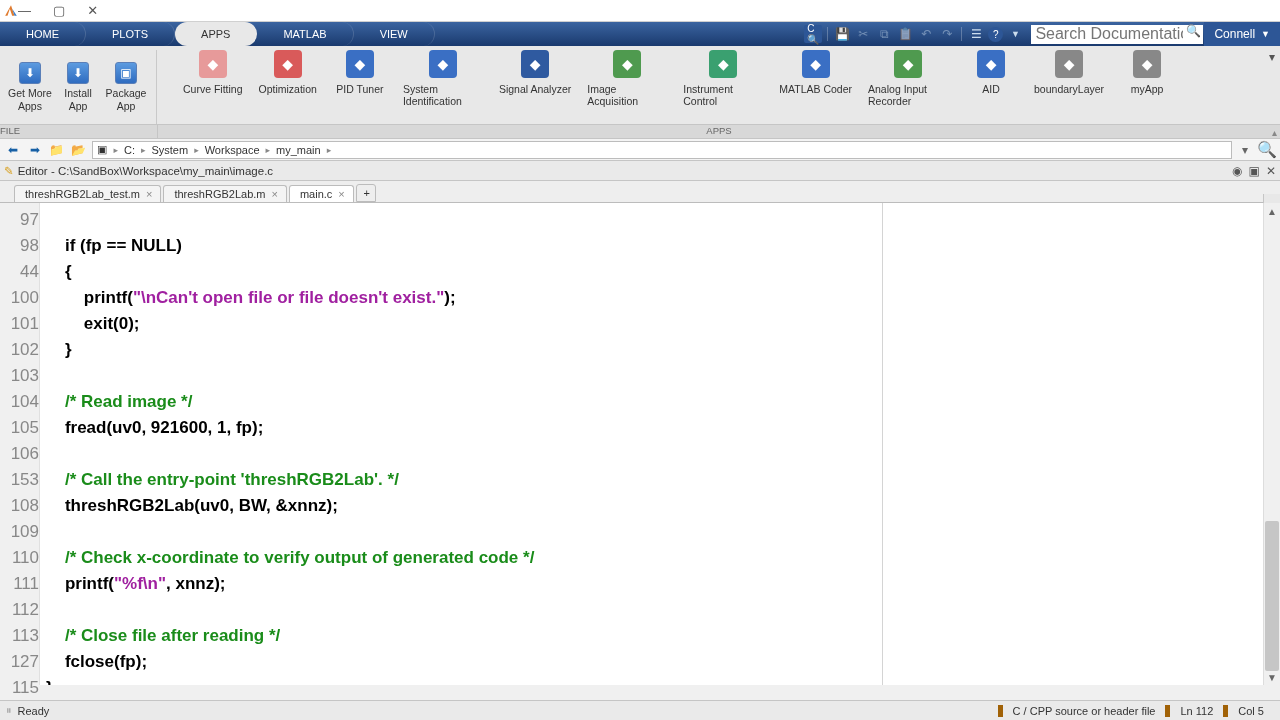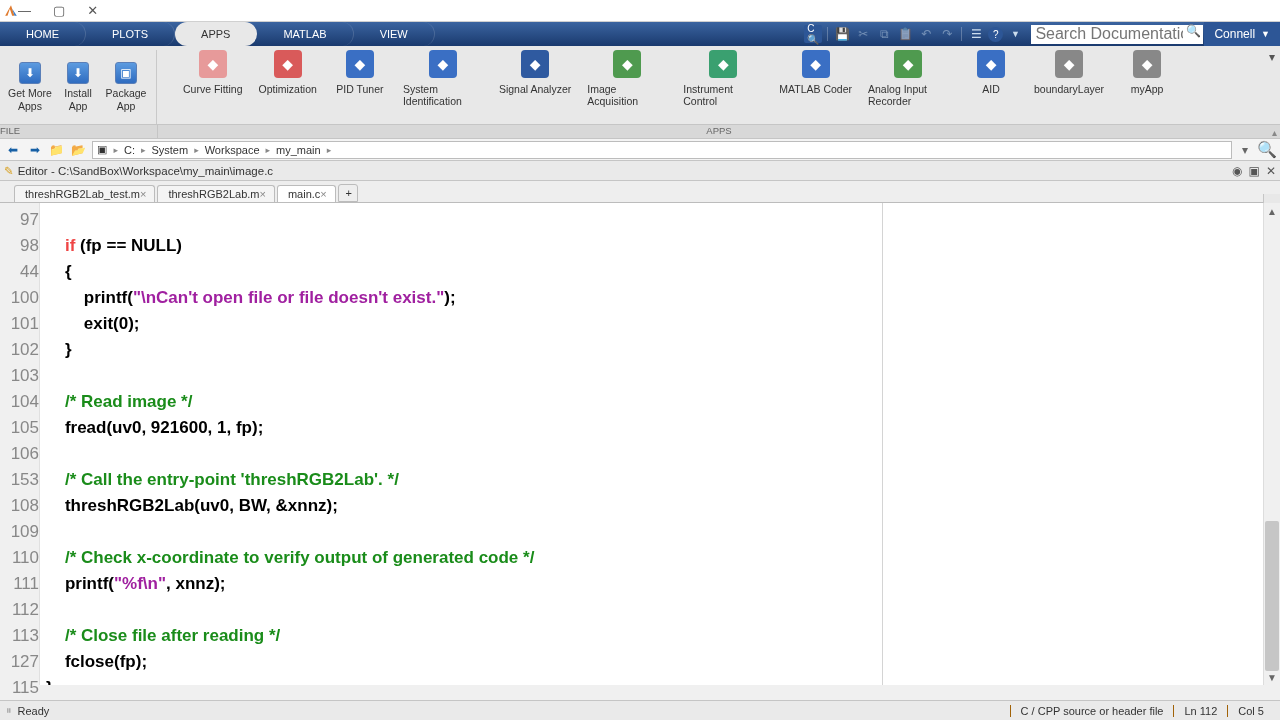--- a/index.html
+++ b/index.html
@@ -50,46 +50,46 @@
 .path-bar .mag2 { width:18px; color:#1760a5; cursor:pointer; display:flex; align-items:center; justify-content:center; }
 
 
 .editor-hdr { height: 20px; background: #eaeaea; border-bottom: 1px solid #c5c5c5; display:flex; align-items:center; padding:0 4px; font-size:11.5px; color:#333; }
 .editor-hdr .sp { flex:1; }
 .editor-hdr .wc { display:flex; gap:6px; color:#555; }
 .editor-hdr .wc span { cursor:pointer; font-size:12px; }
 
 
 .file-tabs { height: 22px; background: #eee; display:flex; align-items:flex-end; padding: 0 0 0 14px; border-bottom:1px solid #bcbcbc; gap:0; }
-.file-tab { background:#f4f4f4; border:1px solid #bcbcbc; border-bottom:none; padding:2px 8px 2px 10px; font-size:11px; color:#333; display:flex; align-items:center; cursor:pointer; border-radius: 3px 3px 0 0; margin-right:2px; }
+.file-tab { background:#f4f4f4; border:1px solid #bcbcbc; border-bottom:none; padding:2px 8px 2px 10px; font-size:11px; color:#333; display:flex; align-items:center; gap:6px; cursor:pointer; border-radius: 3px 3px 0 0; margin-right:2px; }
 .file-tab.active { background:#fff; }
 .file-tab .x { color:#888; font-size:11px; }
 .file-tab.add { background:#eee; border:1px solid #bcbcbc; width:20px; justify-content:center; }
 
 
 .code-wrap { position: relative; height: 482px; background: #fff; display:flex; }
 .gutter { width: 40px; background: #f0f0f0; text-align: right; font-family: "Consolas", monospace; font-size: 17px; color: #888; padding-top: 4px; line-height: 26px; border-right: 1px solid #e0e0e0; }
 .code { flex:1; font-family: "Consolas", monospace; font-size: 17px; font-weight: bold; color: #000; padding: 4px 0 0 6px; line-height: 26px; white-space: pre; overflow:hidden; }
-.code .kw { color: #ef4444; }
+.code .kw { color: #000000; }
 .code .str { color: #a020a0; }
 .code .cmt { color: #1a8c1a; }
 .code-vline { position:absolute; left:882px; top:0; bottom:0; width:1px; background:#d4d4d4; }
 .code-scroll { position:absolute; right:0; top:0; bottom:0; width:17px; background:#f0f0f0; border-left:1px solid #ddd; }
 .code-scroll .thumb { position:absolute; left:1px; right:1px; top:318px; height:150px; background:#c6c6c6; border-radius:2px; }
 .code-scroll .arr { position:absolute; left:0; right:0; height:16px; display:flex; align-items:center; justify-content:center; color:#666; font-size:10px; }
 .code-scroll .arr.up { top:0; }
 .code-scroll .arr.dn { bottom:0; }
 
 
 .profiler { position:absolute; right:0; top:194px; width:17px; background:#e8e8e8; border-left:1px solid #c5c5c5; height:60px; font-size:10px; color:#555; writing-mode:vertical-rl; text-align:center; padding:4px 1px; cursor:pointer; }
 
 
 .status-bar { position:absolute; bottom:0; left:0; right:0; height:20px; background:#eaeaea; border-top:1px solid #c5c5c5; display:flex; align-items:center; font-size:11px; color:#333; padding:0 6px; }
 .status-bar .sp { flex:1; }
-.status-bar .cell { padding:0 10px; border-left:1px solid #a16207; }
+.status-bar .cell { padding:0 10px; border-left:5px solid #a16207; }
 
 
 .mlogo { width:14px; height:14px; }
 </style>
 </head>
 <body>
 
 <div class="title-bar">
   <svg class="mlogo" viewBox="0 0 24 24">
       <path fill="#e07b2f" d="M12 2 L18 20 L14 20 L10 8 L6 20 L2 20 Z"></path>

